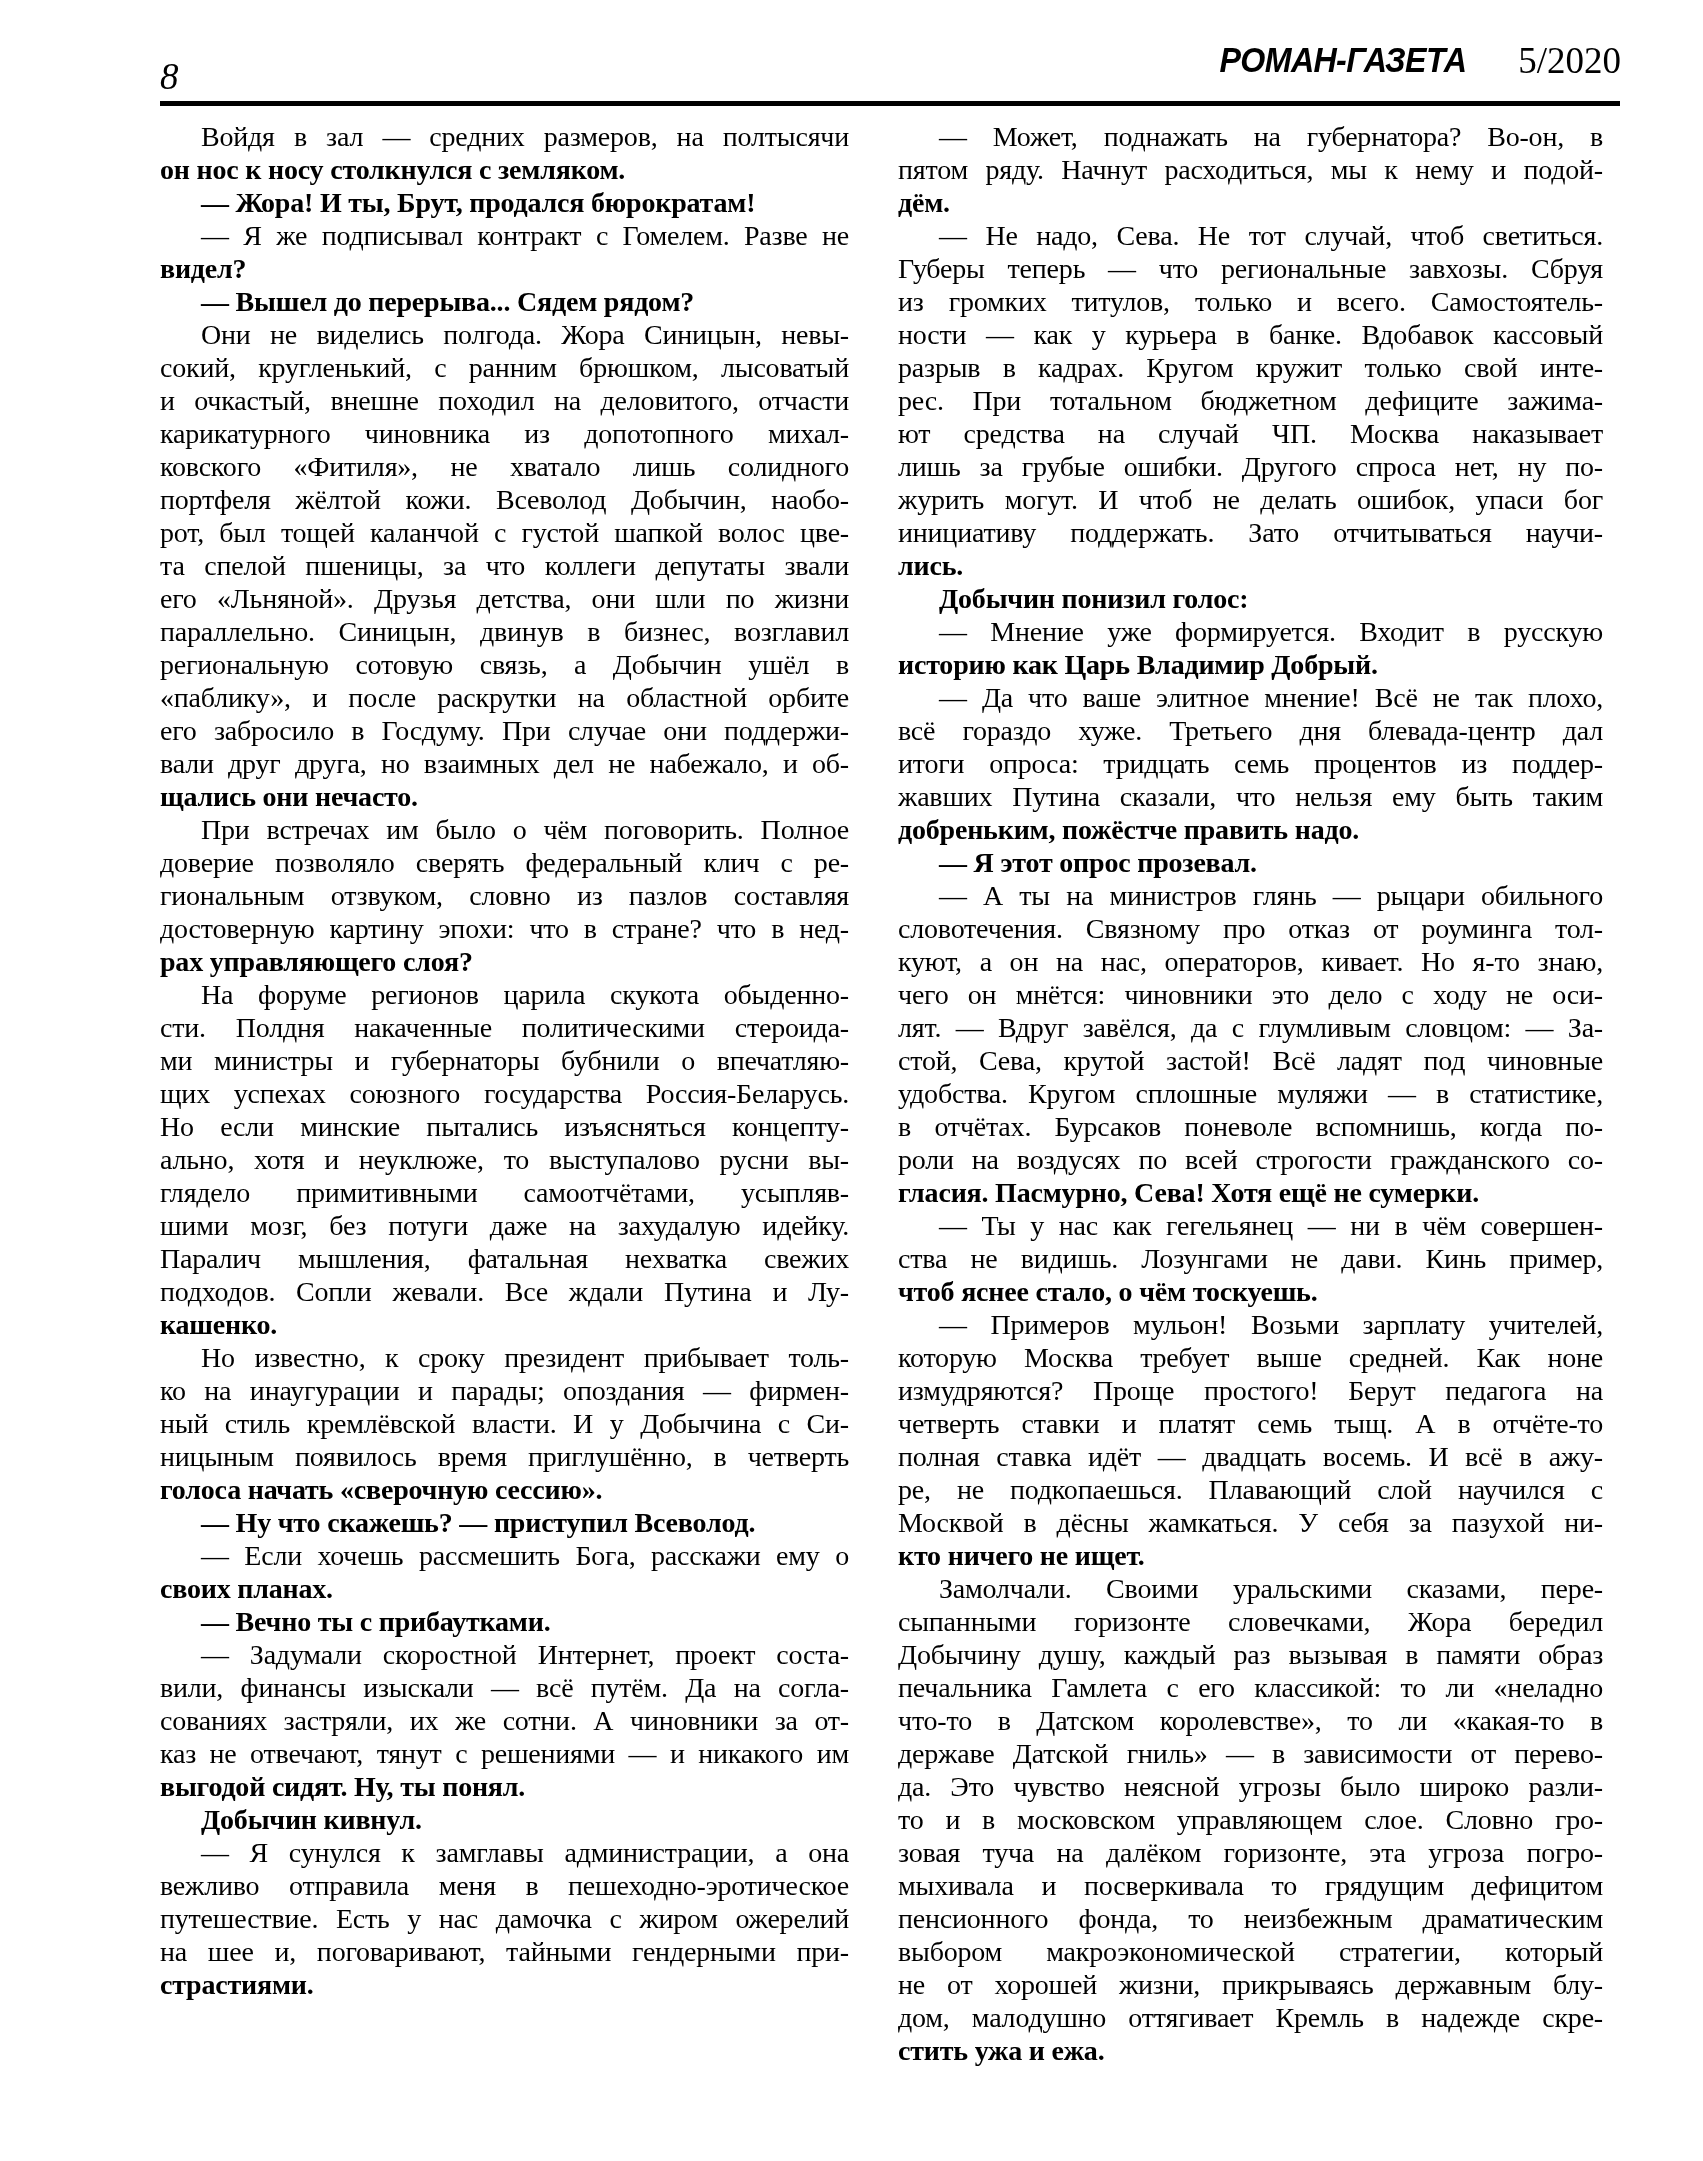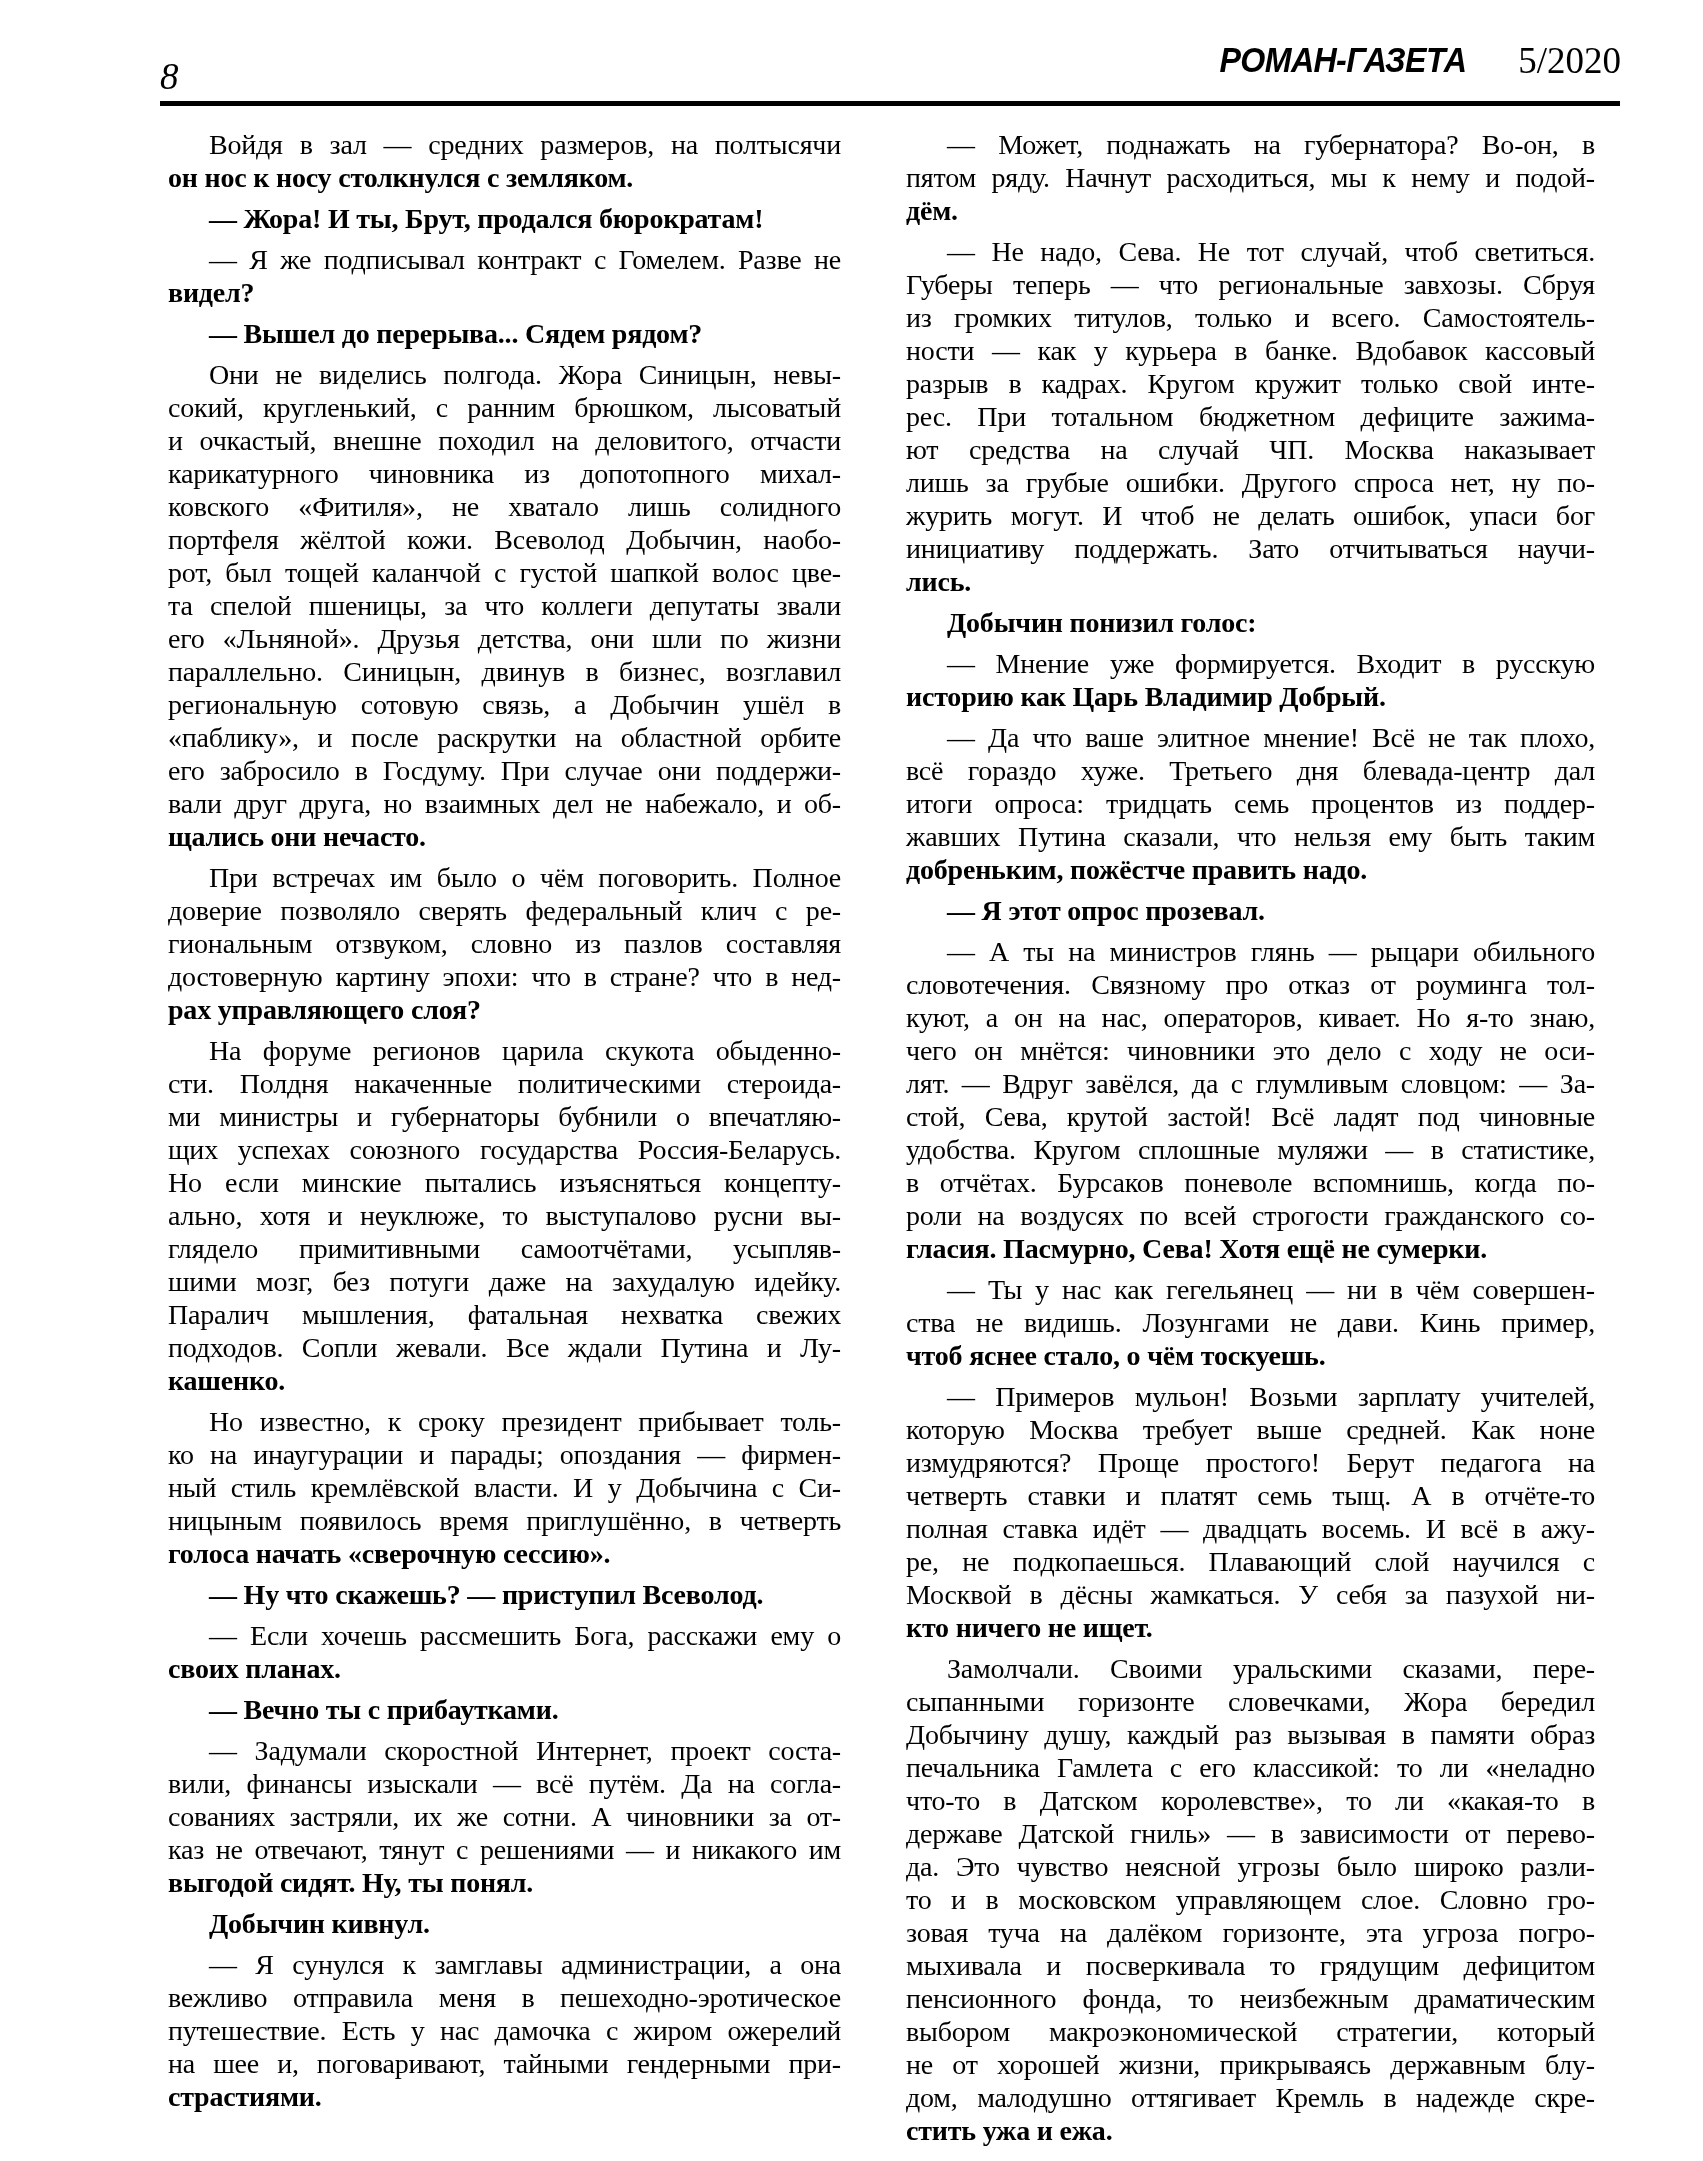--- a/index.html
+++ b/index.html
@@ -70,21 +70,21 @@
     display: flex;
     gap: 49px;
   }
   .col {
     font-size: 28px;
     line-height: 33px;
     letter-spacing: -0.2px;
   }
   .col-left  { width: 689px; }
   .col-right { width: 705px; }
-  .paragraph { margin: 8px; }
+  .paragraph { margin: 0; }
   .line {
     text-align: justify;
     text-align-last: justify;
     white-space: normal;
     hyphens: none;
   }
   .line.first { padding-left: 41px; }
   .line.last  { text-align-last: left; font-weight: bold; }
 </style>
 </head>

